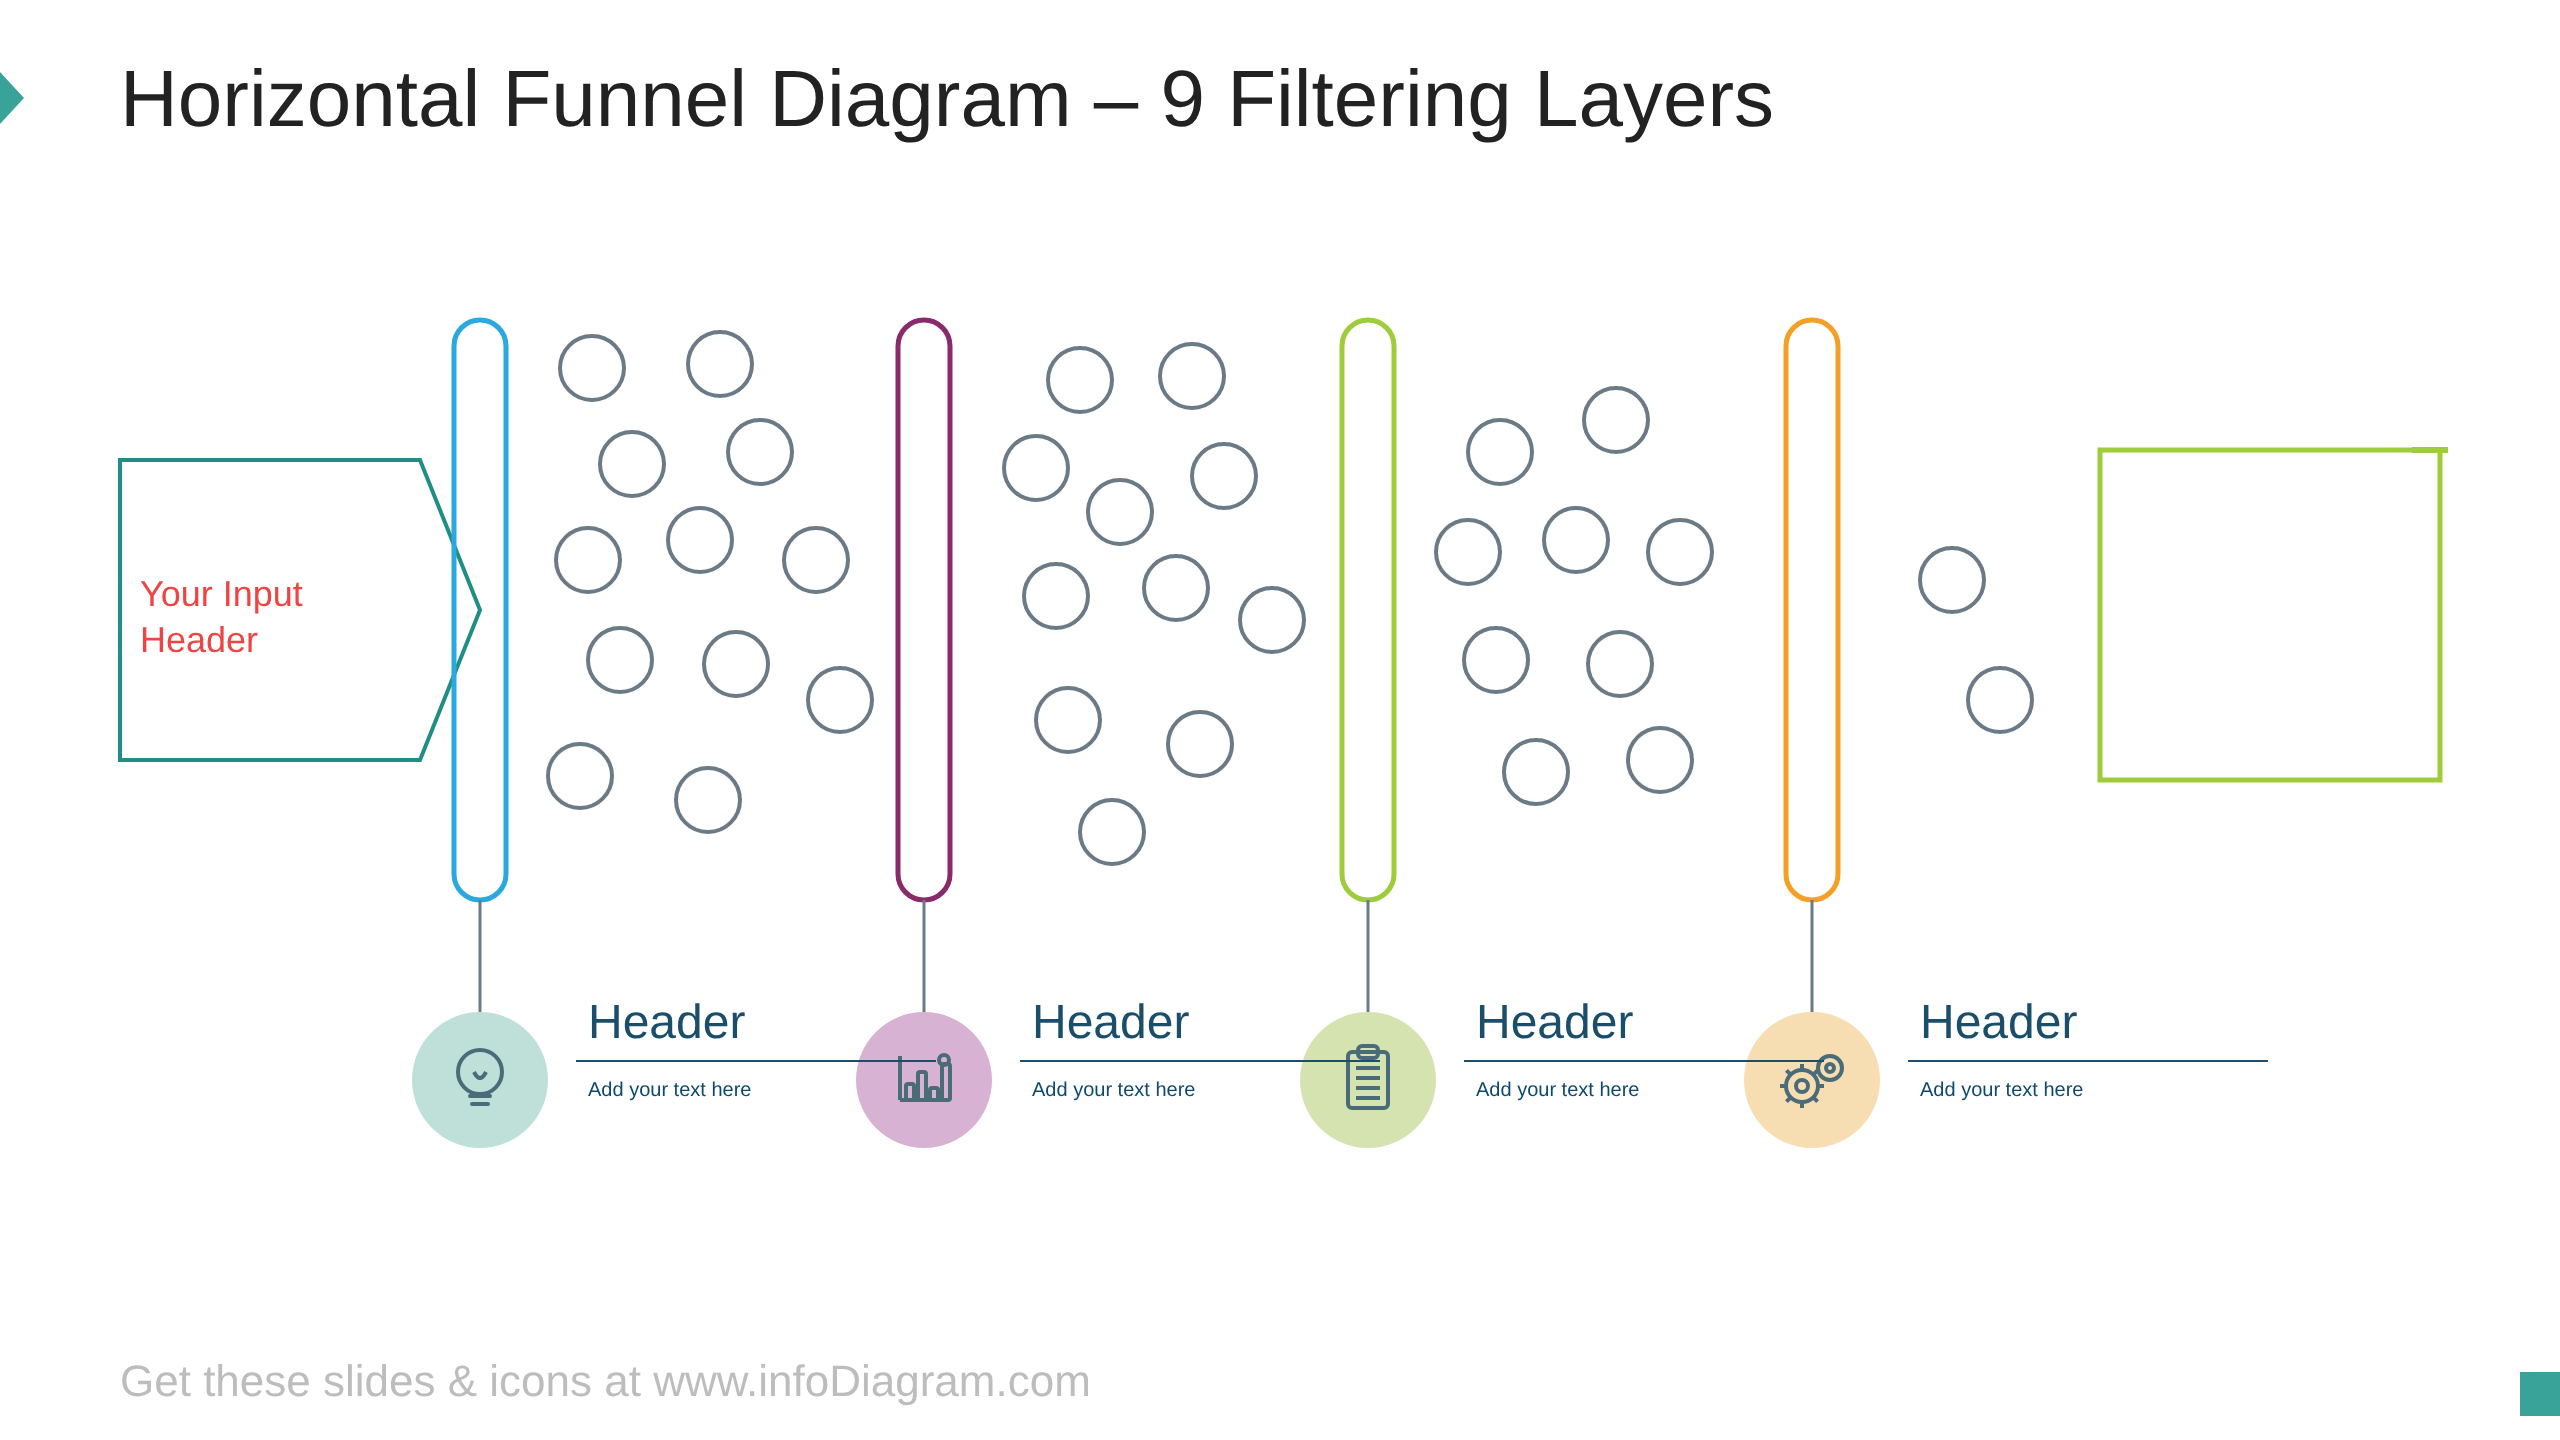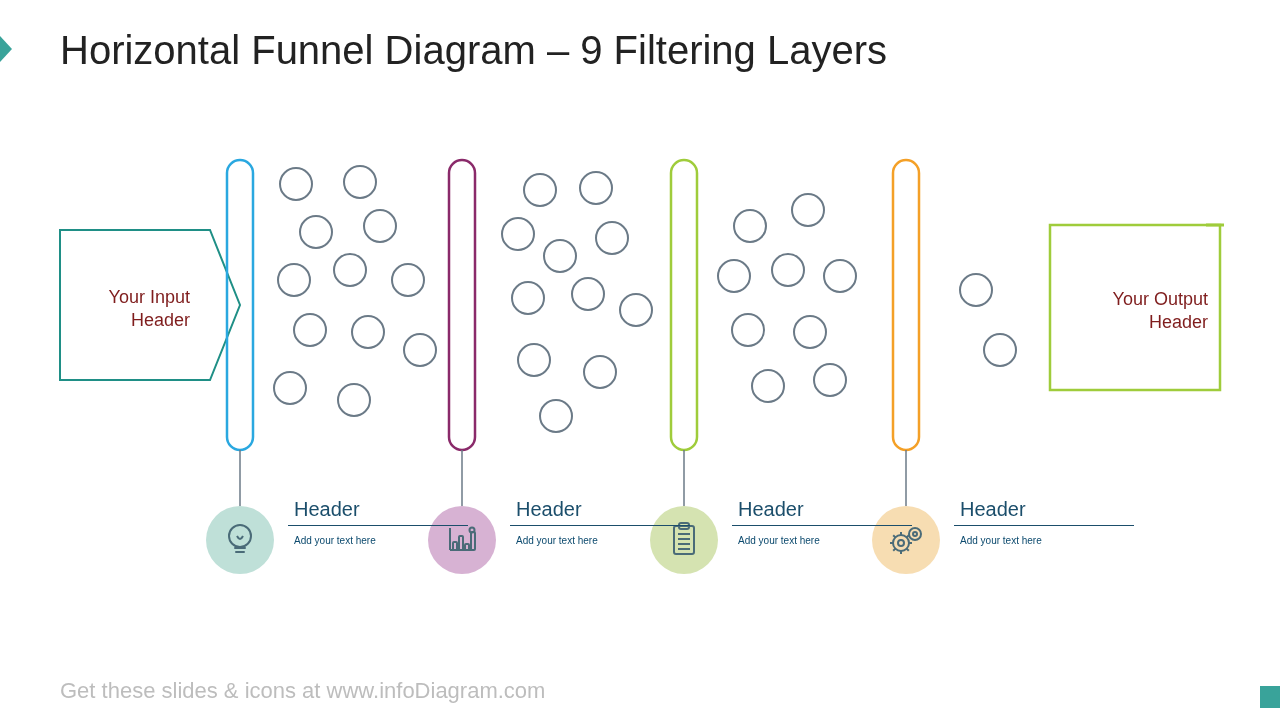--- a/index.html
+++ b/index.html
@@ -3,23 +3,23 @@
 <meta charset="utf-8">
 <style>
   html,body{margin:0;padding:0;width:1280px;height:720px;background:#fff;font-family:"Segoe UI Light","Segoe UI",Arial,sans-serif;color:#222;overflow:hidden}
   .slide{position:relative;width:1280px;height:720px}
   .title{position:absolute;left:60px;top:28px;font-size:40px;font-weight:300;color:#222}
   .accent-left{position:absolute;left:0;top:36px;width:12px;height:26px;background:#39a39a;clip-path:polygon(0 0,100% 50%,0 100%)}
   .footer{position:absolute;left:60px;bottom:16px;font-size:22px;color:#bdbdbd;font-weight:300}
   .accent-br{position:absolute;right:0;bottom:12px;width:20px;height:22px;background:#39a39a}
   svg.main{position:absolute;left:0;top:0}
   .callout{position:absolute;width:180px}
-  .callout .hd{font-size:20px;color:#1b4e6b;font-weight:400;border-bottom:1px solid #1b4e6b;padding:0 0 4px 6px;margin-bottom:8px}
+  .callout .hd{font-size:24px;color:#1b4e6b;font-weight:400;border-bottom:1px solid #1b4e6b;padding:0 0 4px 6px;margin-bottom:8px}
   .callout .bd{font-size:10px;color:#0c4a6e;padding-left:6px;line-height:1.3}
-  .io-label{position:absolute;font-size:18px;text-align:right;color:#7f1d1d;line-height:1.25}
+  .io-label{position:absolute;font-size:18px;text-align:left;color:#ef4444;line-height:1.25}
 </style>
 </head>
 <body>
 <div class="slide">
 
 <div class="accent-left"></div>
 <div class="title">Horizontal Funnel Diagram – 9 Filtering Layers</div>
 
 <svg class="main" width="1280" height="720">
       <polygon points="60,230 210,230 240,305 210,380 60,380" fill="none" stroke="#1f8f86" stroke-width="2"></polygon>
@@ -102,21 +102,20 @@
       <circle cx="840" cy="276" r="16" fill="none" stroke="#6b7a87" stroke-width="2"></circle>
       <circle cx="748" cy="330" r="16" fill="none" stroke="#6b7a87" stroke-width="2"></circle>
       <circle cx="810" cy="332" r="16" fill="none" stroke="#6b7a87" stroke-width="2"></circle>
       <circle cx="768" cy="386" r="16" fill="none" stroke="#6b7a87" stroke-width="2"></circle>
       <circle cx="830" cy="380" r="16" fill="none" stroke="#6b7a87" stroke-width="2"></circle>
       <circle cx="976" cy="290" r="16" fill="none" stroke="#6b7a87" stroke-width="2"></circle>
       <circle cx="1000" cy="350" r="16" fill="none" stroke="#6b7a87" stroke-width="2"></circle>
     </svg>
 
 <div class="io-label" style="left:70px;top:286px;width:120px">Your Input Header</div>
-<div class="io-label" style="left:1062px;top:288px;width:146px">Your Output Header</div>
 
 <div class="callout" style="left:288px;top:498px">
   <div class="hd">Header</div>
   <div class="bd">Add your text here</div>
 </div>
 <div class="callout" style="left:510px;top:498px">
   <div class="hd">Header</div>
   <div class="bd">Add your text here</div>
 </div>
 <div class="callout" style="left:732px;top:498px">

